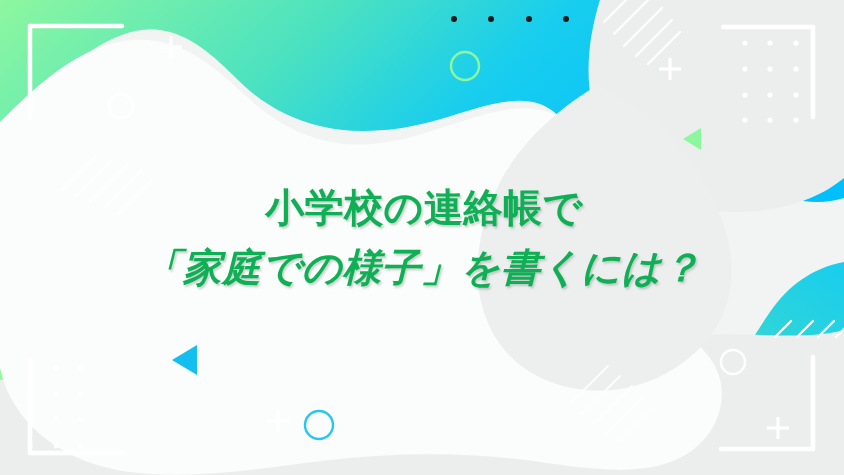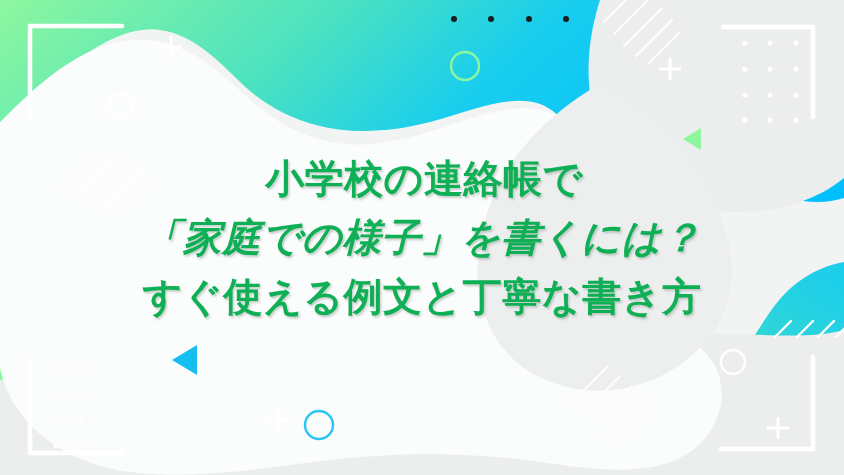--- a/index.html
+++ b/index.html
@@ -281,16 +281,15 @@
 
     <g>
       <path d="M778,417 L778,439 M767,428 L789,428" stroke="#ffffff" stroke-width="3"></path>
     </g>
 
   </svg>
 
   <div id="title-block">
     <div class="title-line l1">小学校の連絡帳で</div>
     <div class="title-line l2">「家庭での様子」を書くには？</div>
-    <div class="title-line l3">すぐ使える例文と丁寧な書き方</div>
   </div>
 
 </div>
 
 </body></html>

